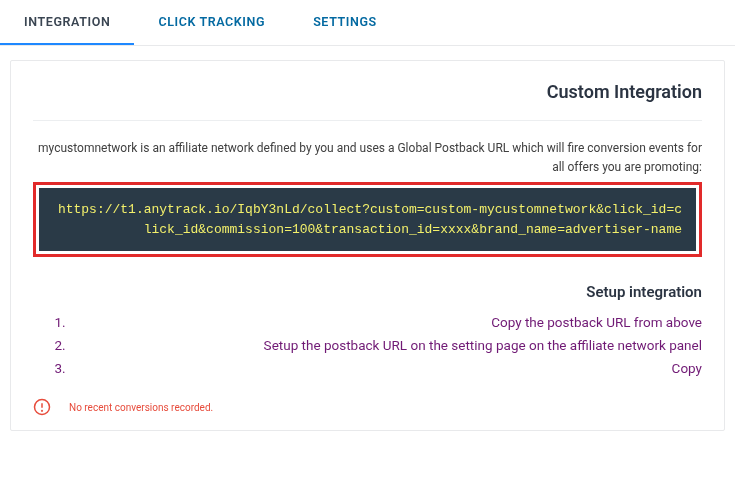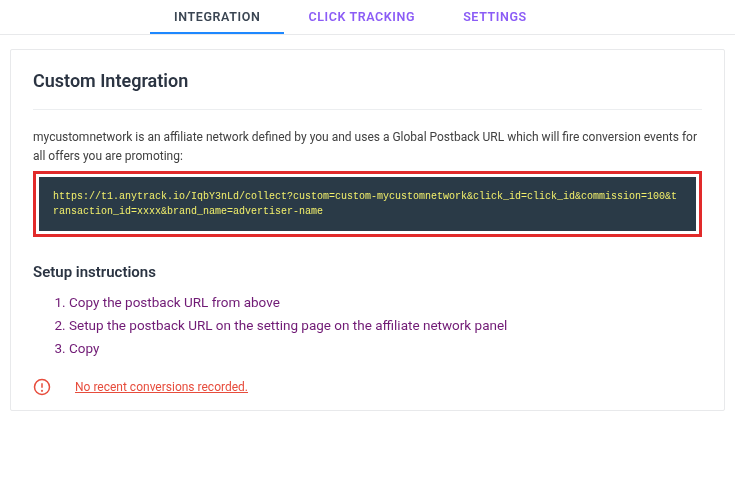--- a/index.html
+++ b/index.html
@@ -6,44 +6,44 @@
   html, body {
     width: 735px;
     height: 500px;
     font-family: -apple-system, BlinkMacSystemFont, "Segoe UI", Roboto, Arial, sans-serif;
     background: #fff;
     color: #3a4552;
     font-size: 14px;
   }
   .tabs {
     display: flex;
-    height: 35px;
+    height: 46px;
     border-bottom: 1px solid #e8e9eb;
     align-items: stretch;
-    padding-left: 150px;
   }
   .tab {
     display: flex;
     align-items: center;
     justify-content: center;
     padding: 0 24px;
     font-size: 12.5px;
     letter-spacing: 0.6px;
-    color: #8b5cf6;
+    color: #0369a1;
     font-weight: 600;
     cursor: pointer;
     border-bottom: 2px solid transparent;
     text-transform: uppercase;
   }
   .tab.active {
     color: #3a4552;
     border-bottom: 2px solid #1e88ff;
   }
   .page-wrap {
     padding: 14px 10px 20px 10px;
+    text-align: right;
   }
   .card {
     border: 1px solid #e8e9eb;
     border-radius: 2px;
     background: #fff;
   }
   .card-header {
     padding: 20px 22px 4px 22px;
   }
   .card-title {
@@ -67,21 +67,21 @@
   }
   .code-frame {
     border: 3px solid #e12a2a;
     padding: 3px;
     margin-bottom: 26px;
   }
   .code-block {
     background: #2a3a47;
     color: #f3f06b;
     font-family: Consolas, "Courier New", monospace;
-    font-size: 10px;
+    font-size: 13px;
     padding: 12px 14px;
     line-height: 1.5;
     word-break: break-all;
     white-space: normal;
   }
   .section-title {
     font-size: 15px;
     font-weight: 600;
     color: #2b3442;
     margin-bottom: 10px;
@@ -96,24 +96,23 @@
   .footer-note {
     font-size: 13.5px;
     color: #545e6b;
     padding-top: 16px;
     border-top: 1px solid #eceef0;
     margin-bottom: 14px;
   }
   .alert {
     display: flex;
     align-items: center;
-    gap: 24px;
+    gap: 18px;
     color: #e74c3c;
-    font-size: 12px;
-    text-decoration: underline;
+    font-size: 10px;
   }
   .alert svg { flex: none; }
 </style>
 </head>
 <body>
 
 <div class="tabs">
   <div class="tab active">INTEGRATION</div>
   <div class="tab">CLICK TRACKING</div>
   <div class="tab">SETTINGS</div>
@@ -125,21 +124,21 @@
       <div class="card-title">Custom Integration</div>
     </div>
     <div class="card-body">
       <hr class="rule">
       <div class="description">mycustomnetwork is an affiliate network defined by you and uses a Global Postback URL which will fire conversion events for all offers you are promoting:</div>
 
       <div class="code-frame">
         <div class="code-block">https://t1.anytrack.io/IqbY3nLd/collect?custom=custom-mycustomnetwork&amp;click_id=click_id&amp;commission=100&amp;transaction_id=xxxx&amp;brand_name=advertiser-name</div>
       </div>
 
-      <div class="section-title">Setup instructions</div>
+      <div class="section-title">Setup integration</div>
       <ol class="instructions">
         <li>Copy the postback URL from above</li>
         <li>Setup the postback URL on the setting page on the affiliate network panel</li>
         <li>Copy</li>
       </ol>
 
 
       <div class="alert">
         <svg width="18" height="18" viewBox="0 0 24 24" fill="none" stroke="#e74c3c" stroke-width="2">
           <circle cx="12" cy="12" r="10"></circle>

